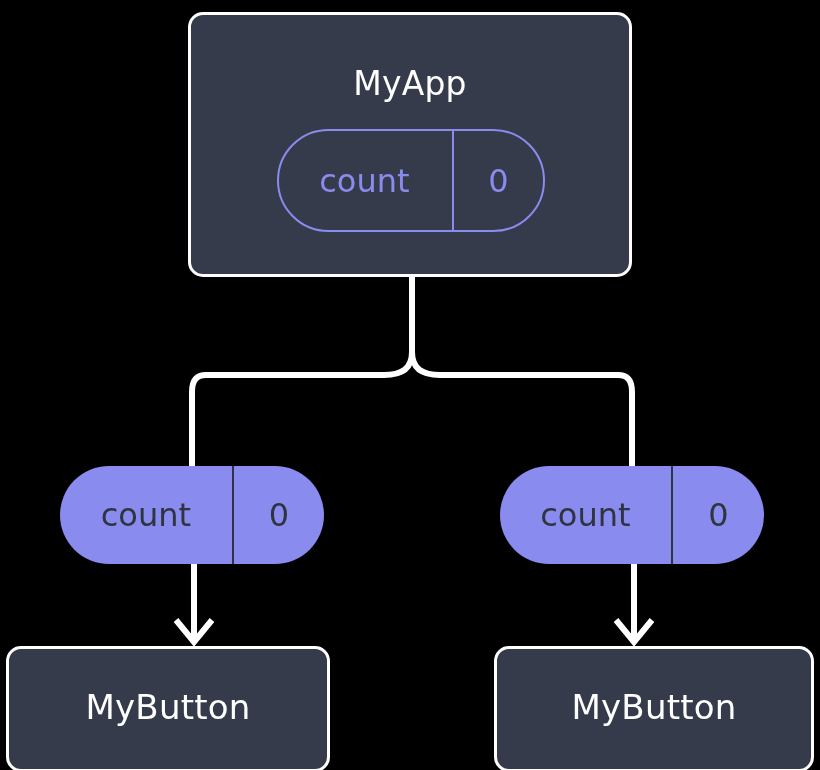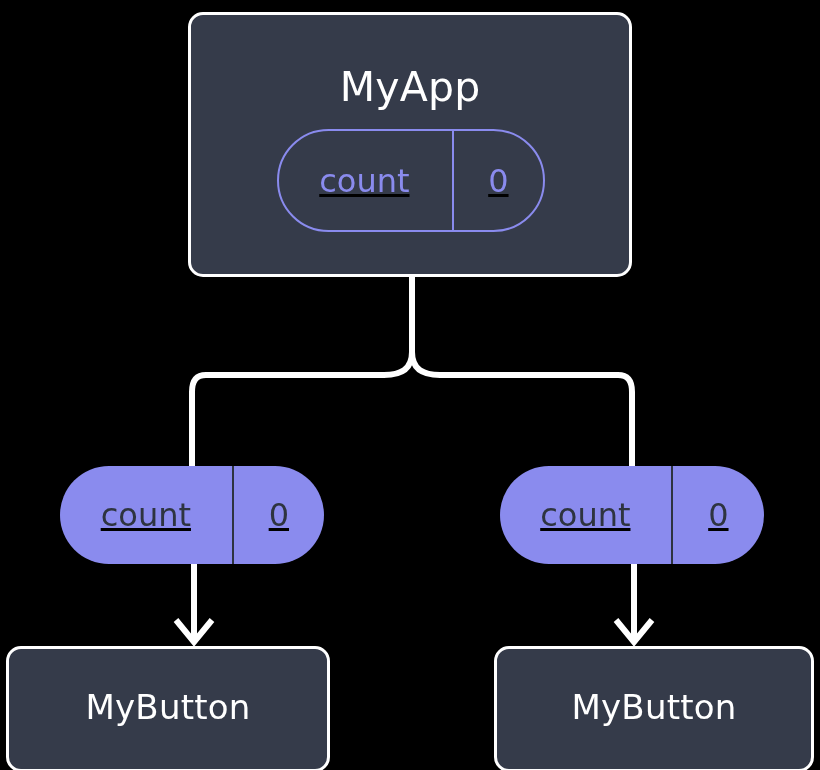--- a/index.html
+++ b/index.html
@@ -35,21 +35,21 @@
     box-sizing: border-box;
     background: #353b4a;
     border: 3px solid #ffffff;
     border-radius: 15px;
     display: flex;
     flex-direction: column;
     align-items: center;
   }
   .comp-title {
     color: #ffffff;
-    font-size: 41px;
+    font-size: 33px;
     font-weight: 400;
     letter-spacing: 0.2px;
     line-height: 1;
     white-space: nowrap;
   }
 
   #box-myapp {
     left: 188px;
     top: 12px;
     width: 444px;
@@ -81,21 +81,20 @@
   }
 
   
   .pill {
     position: absolute;
     box-sizing: border-box;
     display: flex;
     align-items: stretch;
     border-radius: 999px;
     overflow: hidden;
-    text-decoration: underline;
   }
   .pill .pill-key,
   .pill .pill-val {
     display: flex;
     align-items: center;
     justify-content: center;
     line-height: 1;
     white-space: nowrap;
   }
 

